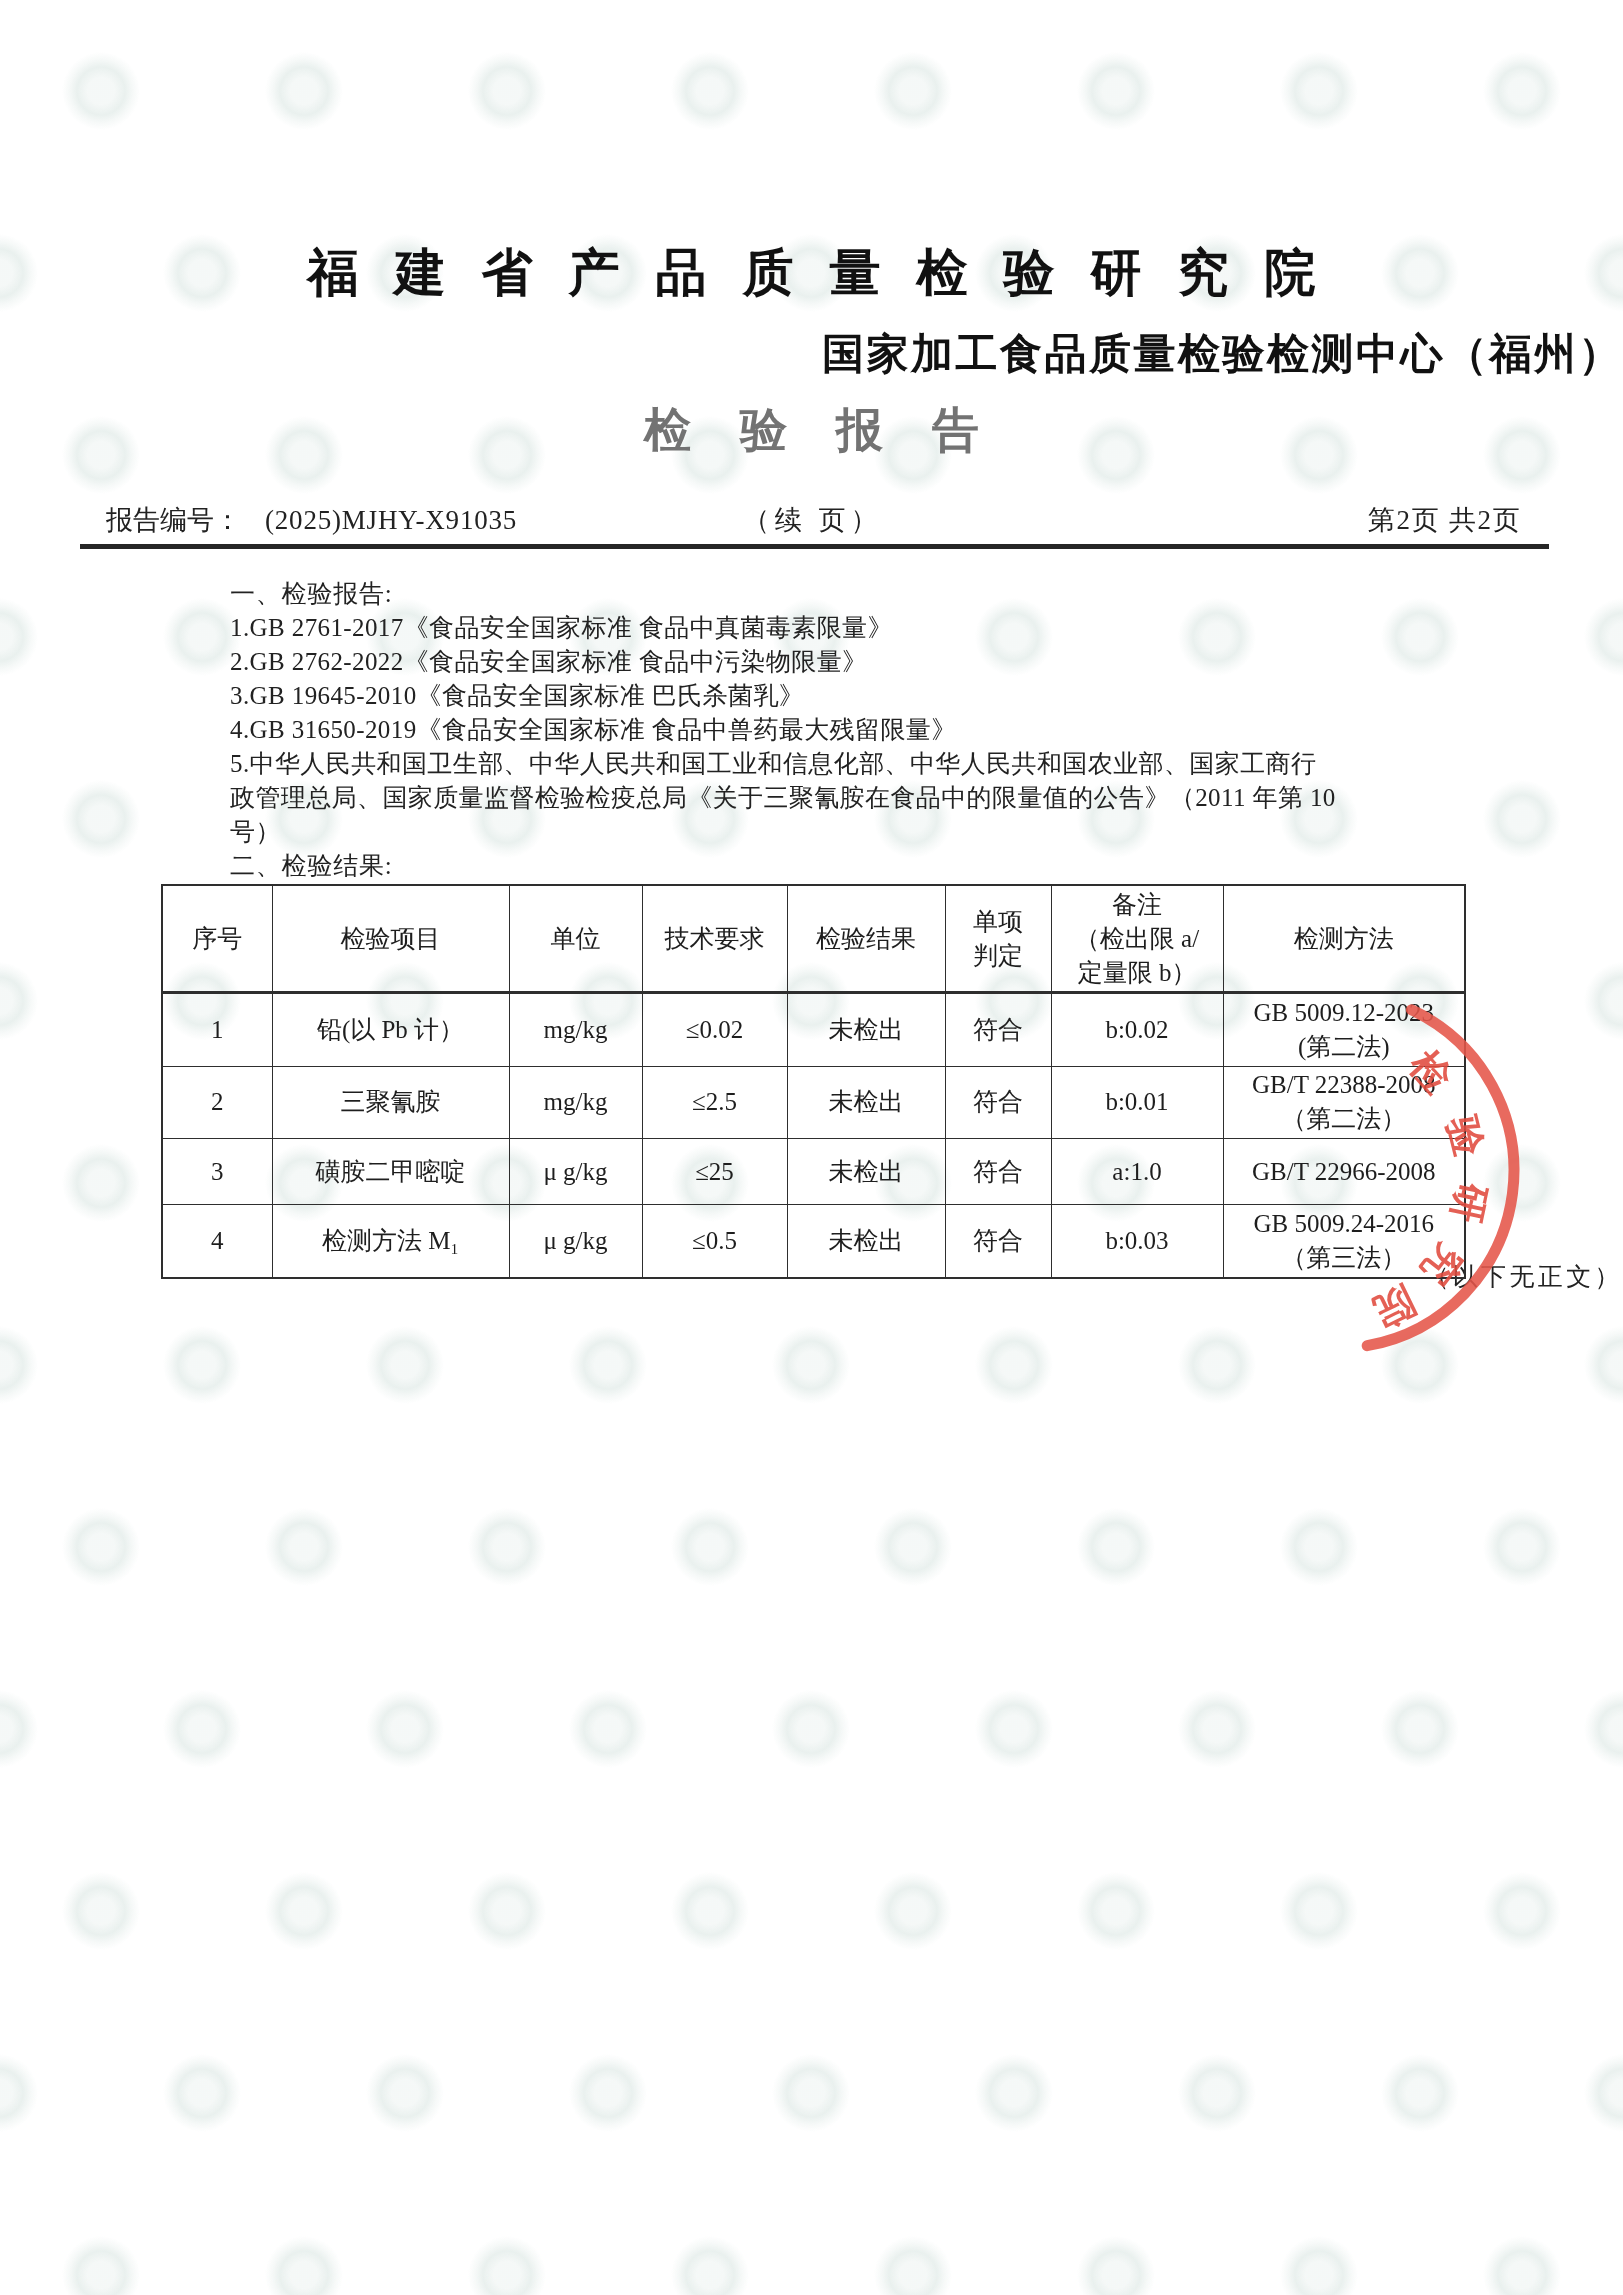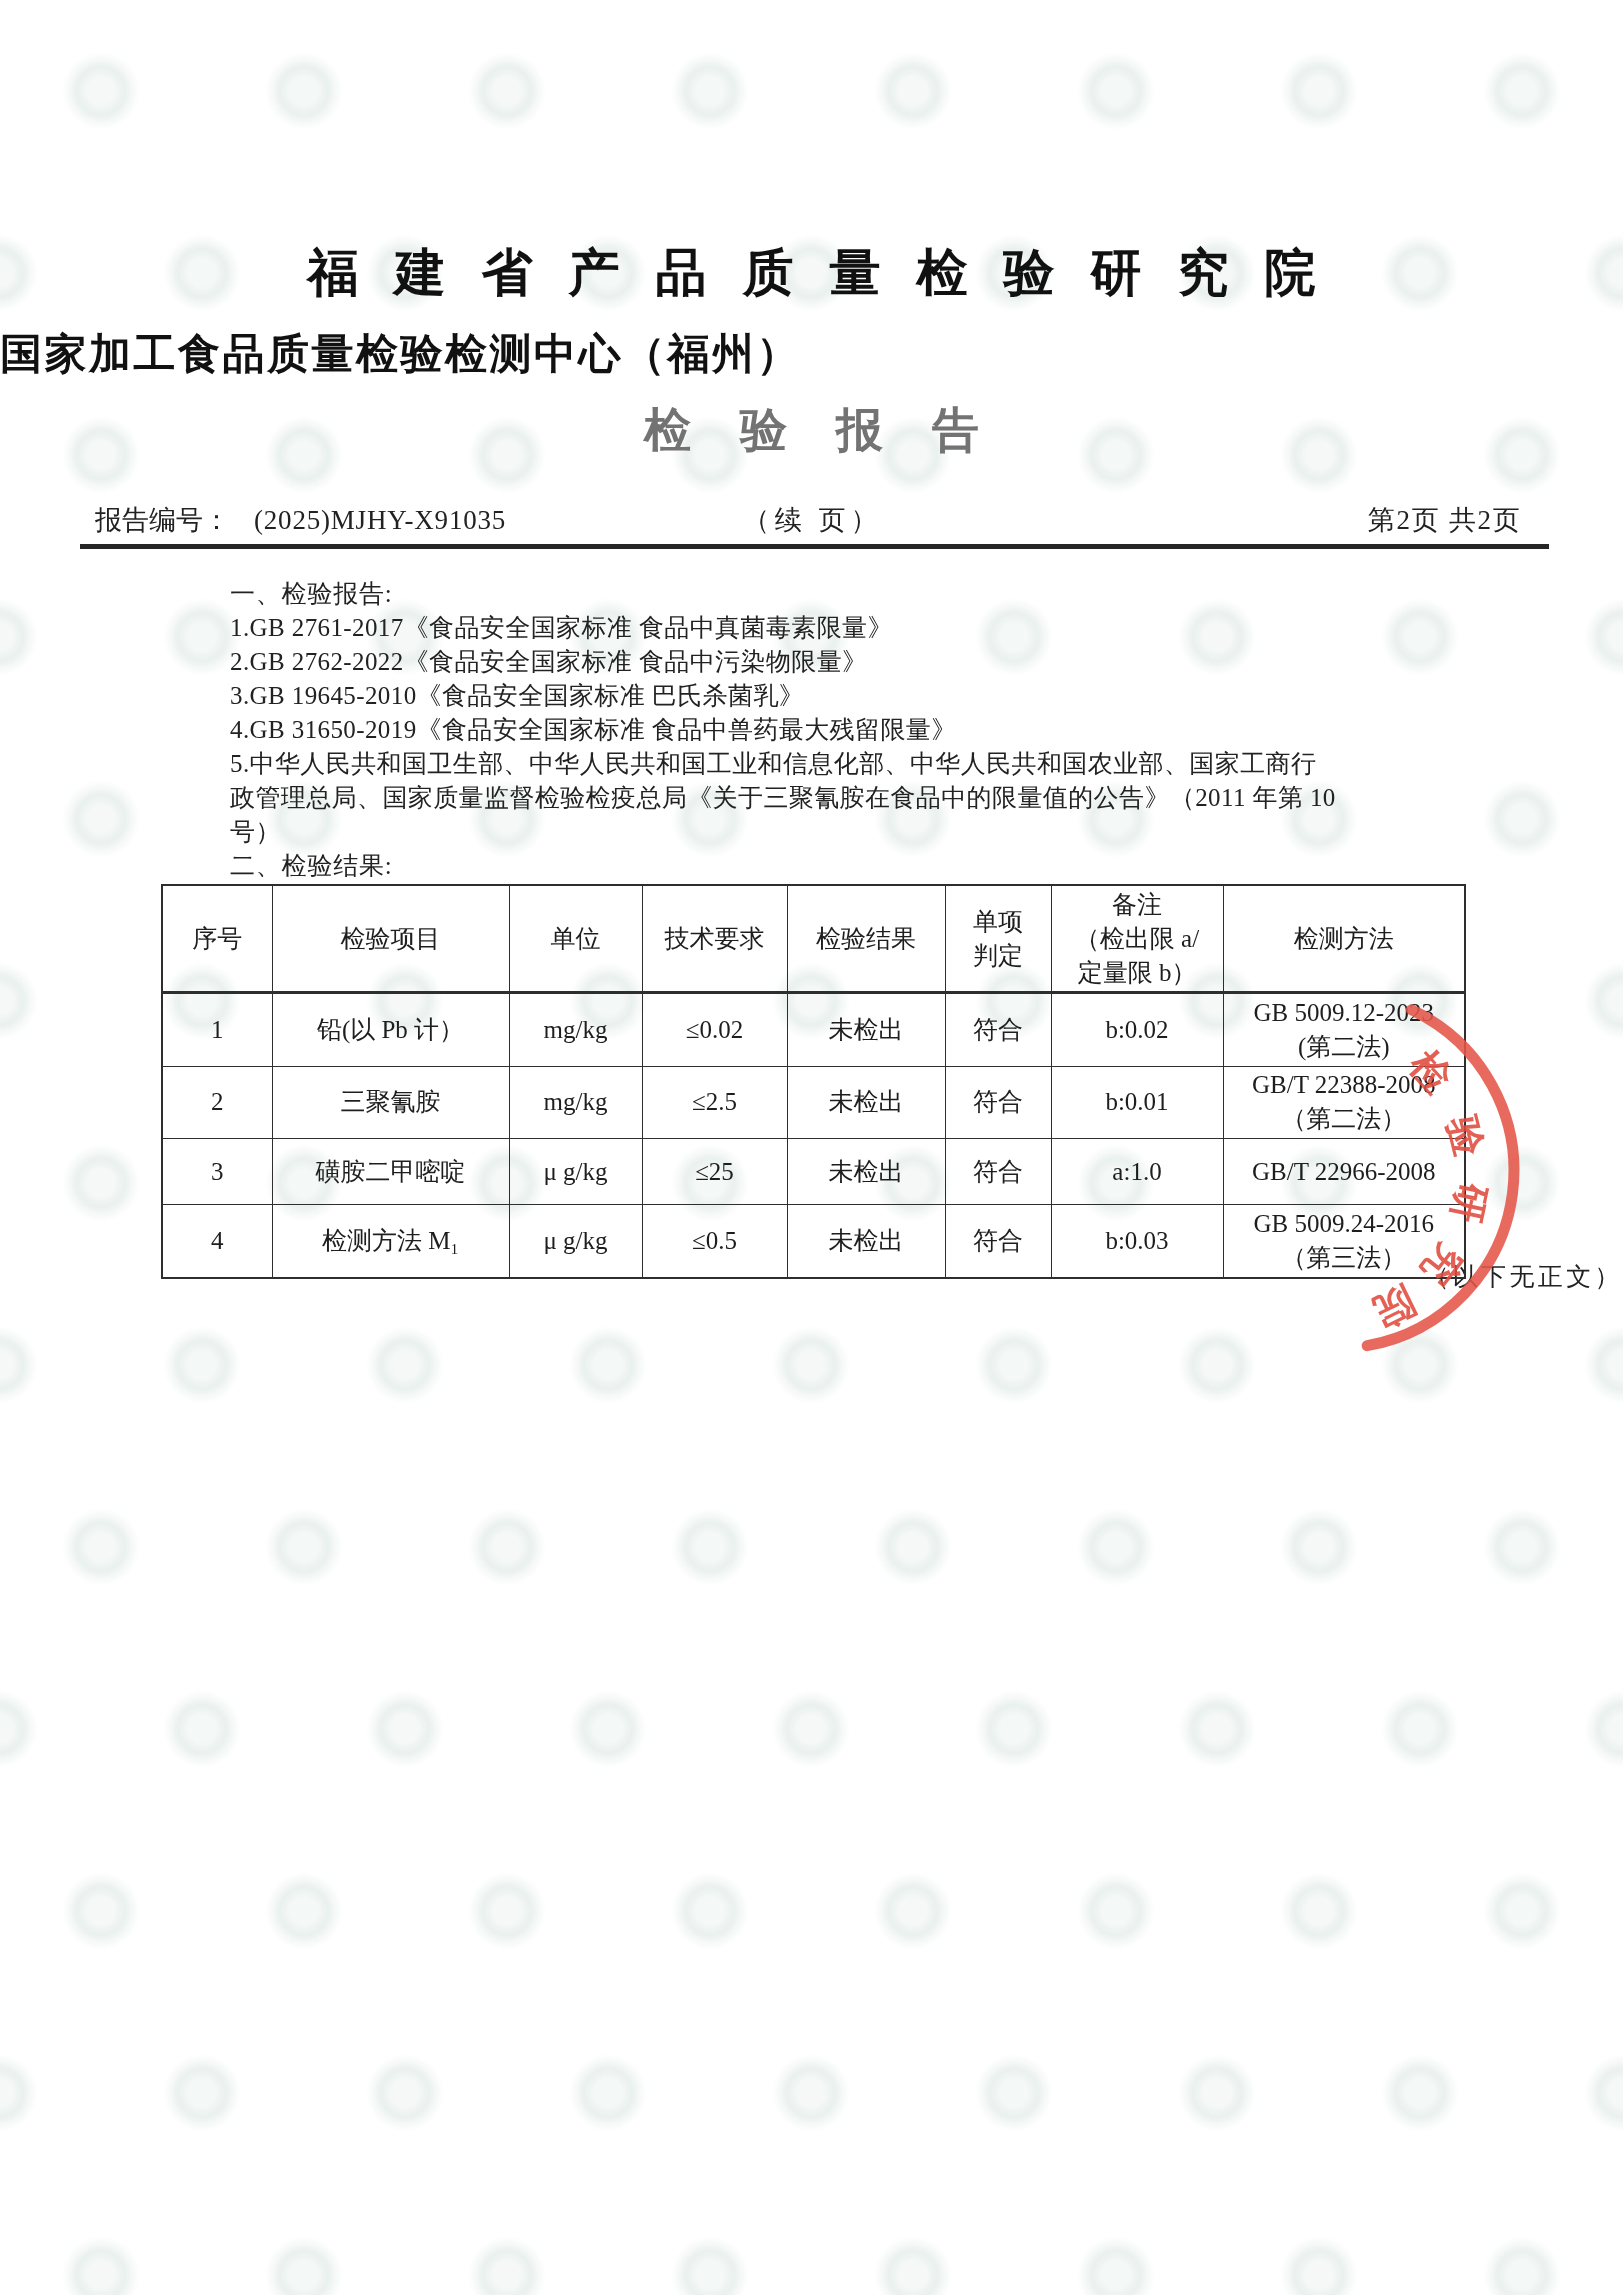--- a/index.html
+++ b/index.html
@@ -21,30 +21,30 @@
     background-position:0px 0px,101px 182px;
     background-repeat:repeat,repeat;
   }
   .layer{position:absolute;z-index:1;}
   .org-title{
     top:239px;left:0;right:0;text-align:center;
     font-size:51px;font-weight:bold;color:#111;
     letter-spacing:36px;text-indent:36px;white-space:nowrap;
   }
   .center-title{
-    top:326px;left:0;right:0;text-align:left;
+    top:326px;left:0;right:0;text-align:right;
     font-size:42px;font-weight:bold;color:#111;letter-spacing:2.5px;white-space:nowrap;
   }
   .report-title{
     top:399px;left:0;right:0;text-align:center;
     font-size:47px;font-weight:bold;color:#737373;
     letter-spacing:49px;text-indent:49px;white-space:nowrap;
   }
   .meta-row{top:502px;left:95px;right:93px;height:37px;font-size:27px;}
-  .meta-left{position:absolute;left:0;top:0;white-space:nowrap;}
+  .meta-left{position:absolute;left:11px;top:0;white-space:nowrap;}
   .meta-no{margin-left:24px;letter-spacing:0.8px;}
   .meta-center{position:absolute;left:50%;transform:translateX(-50%);top:0;white-space:nowrap;letter-spacing:5px;}
   .meta-right{position:absolute;right:8.5px;top:0;white-space:nowrap;letter-spacing:1.7px;}
   .rule{top:544px;left:80px;width:1469px;height:5px;background:#262626;}
   .basis{top:577px;left:230px;width:1108px;font-size:25px;line-height:34px;}
   .basis-heading{letter-spacing:0.8px;}
   .basis-item{letter-spacing:0.4px;}
   .results-heading{letter-spacing:0.8px;}
   table.results{
     position:absolute;z-index:2;

